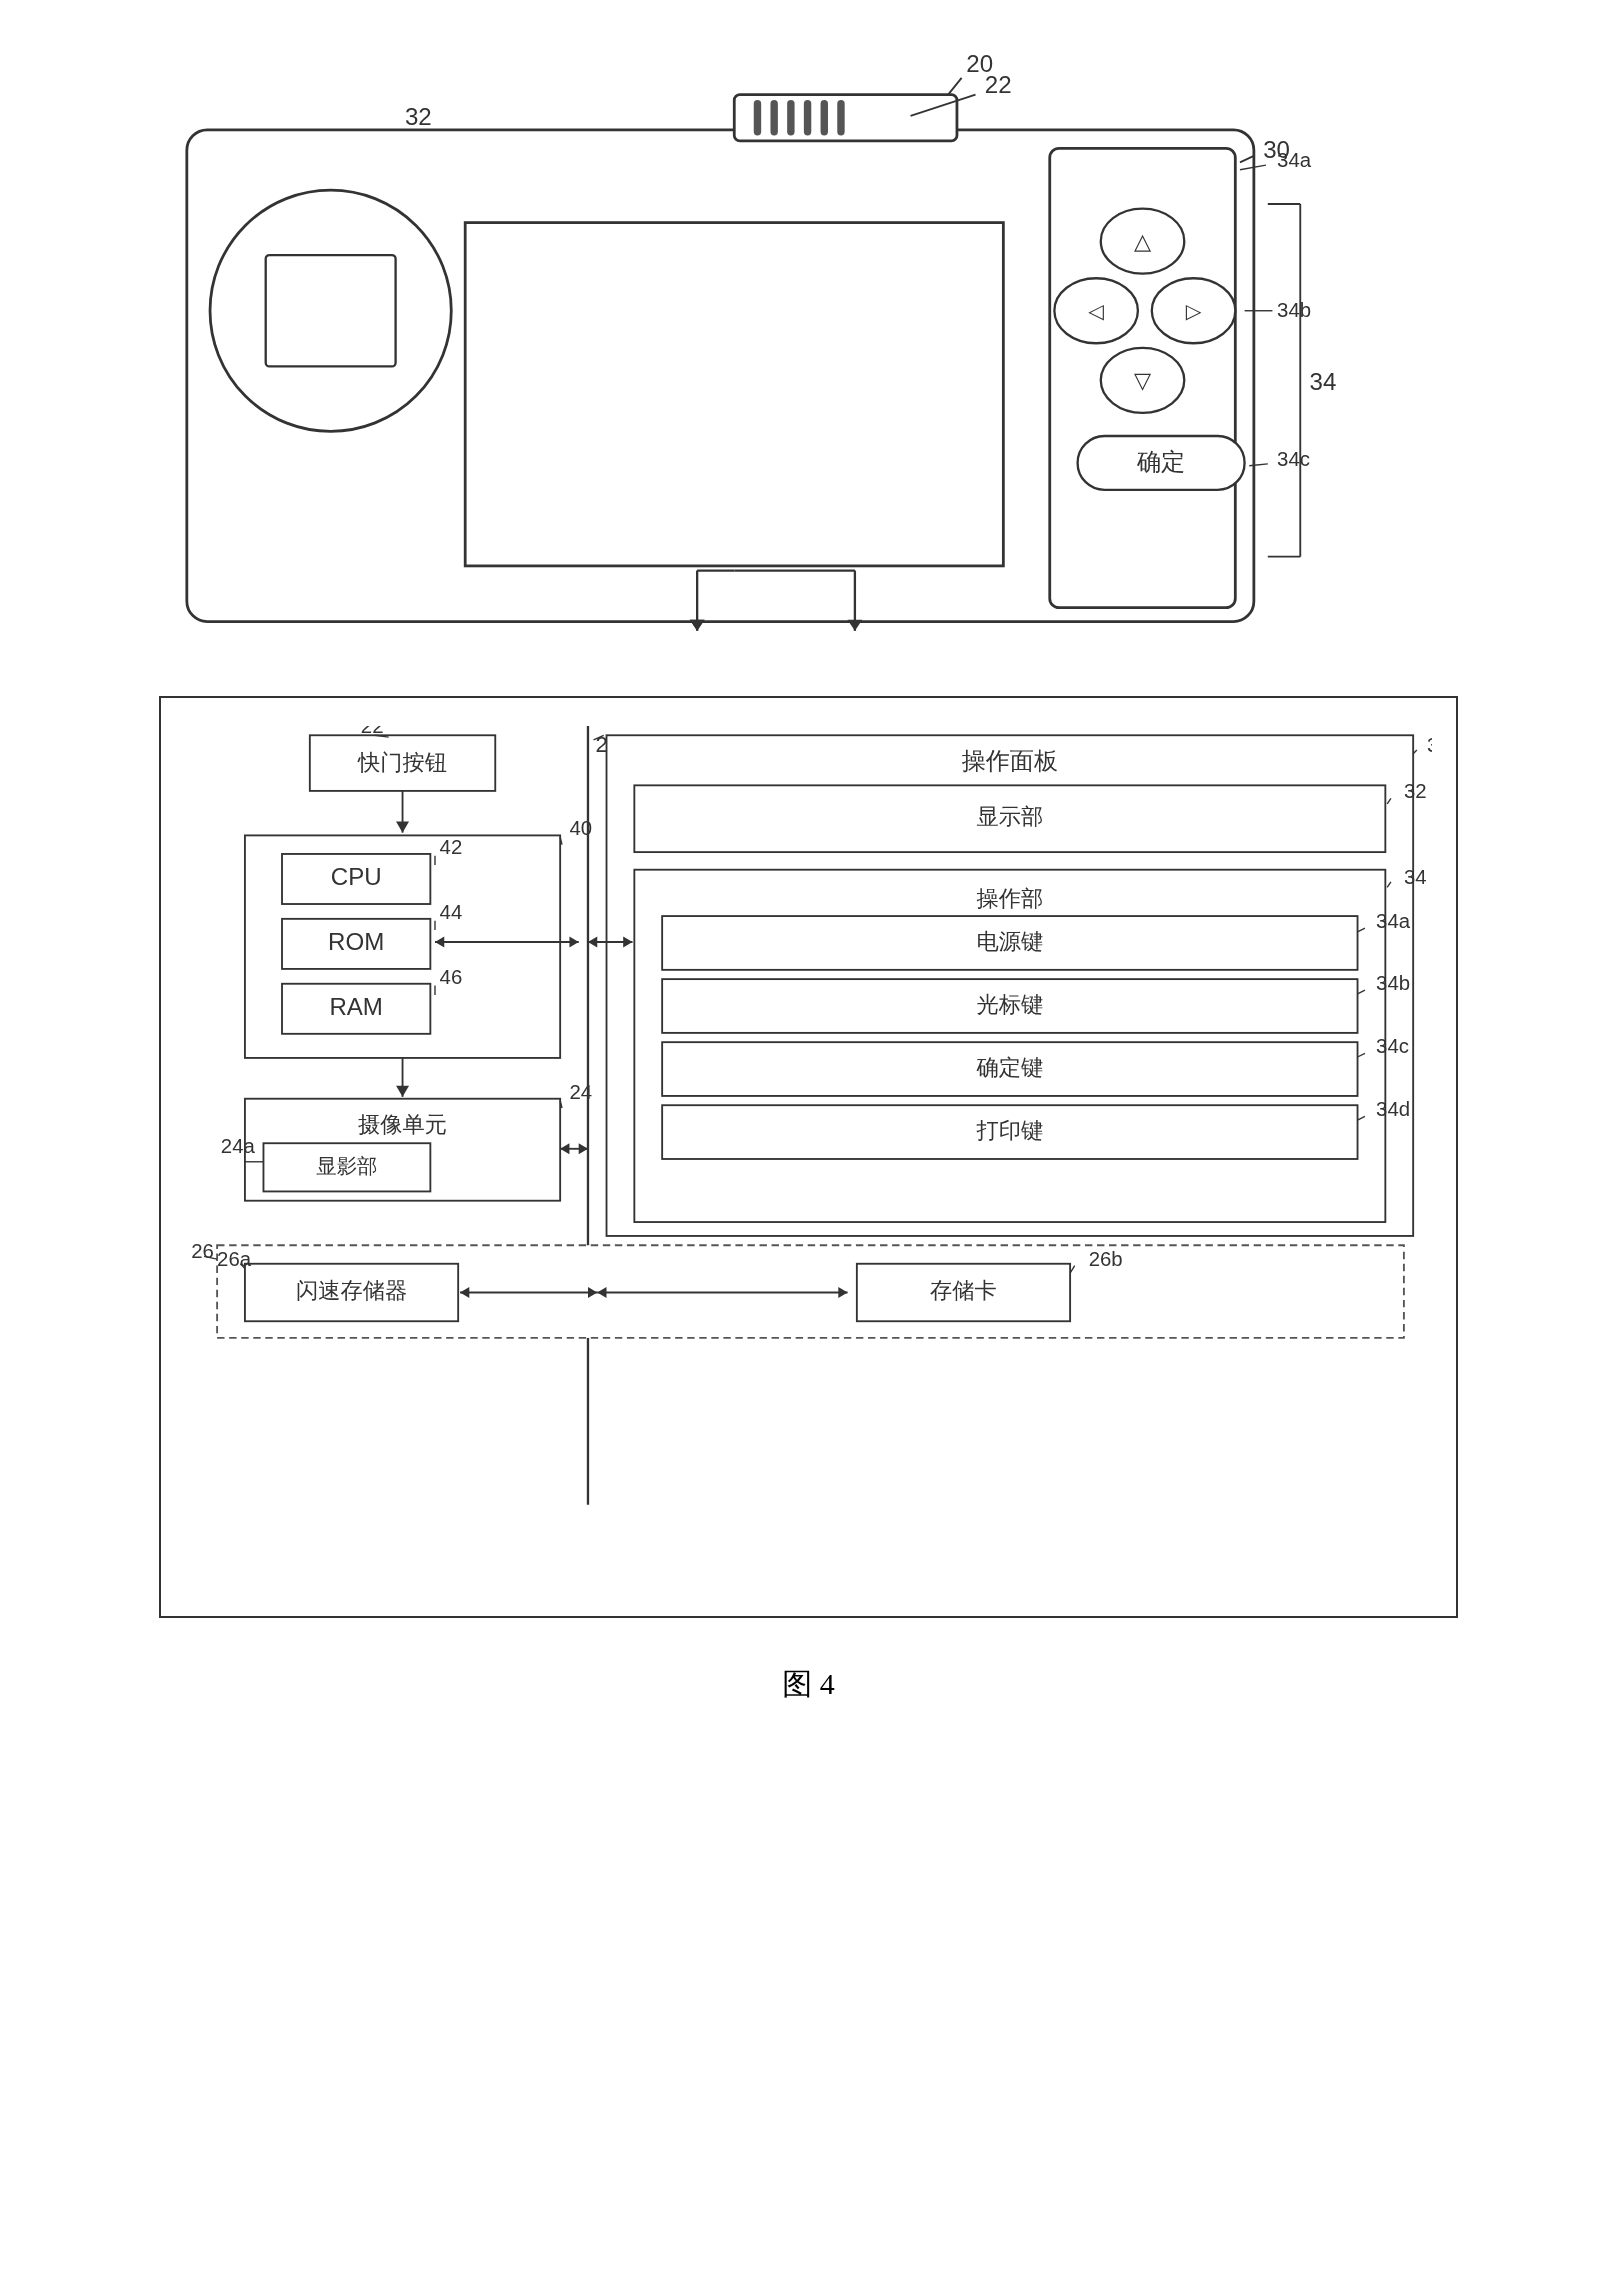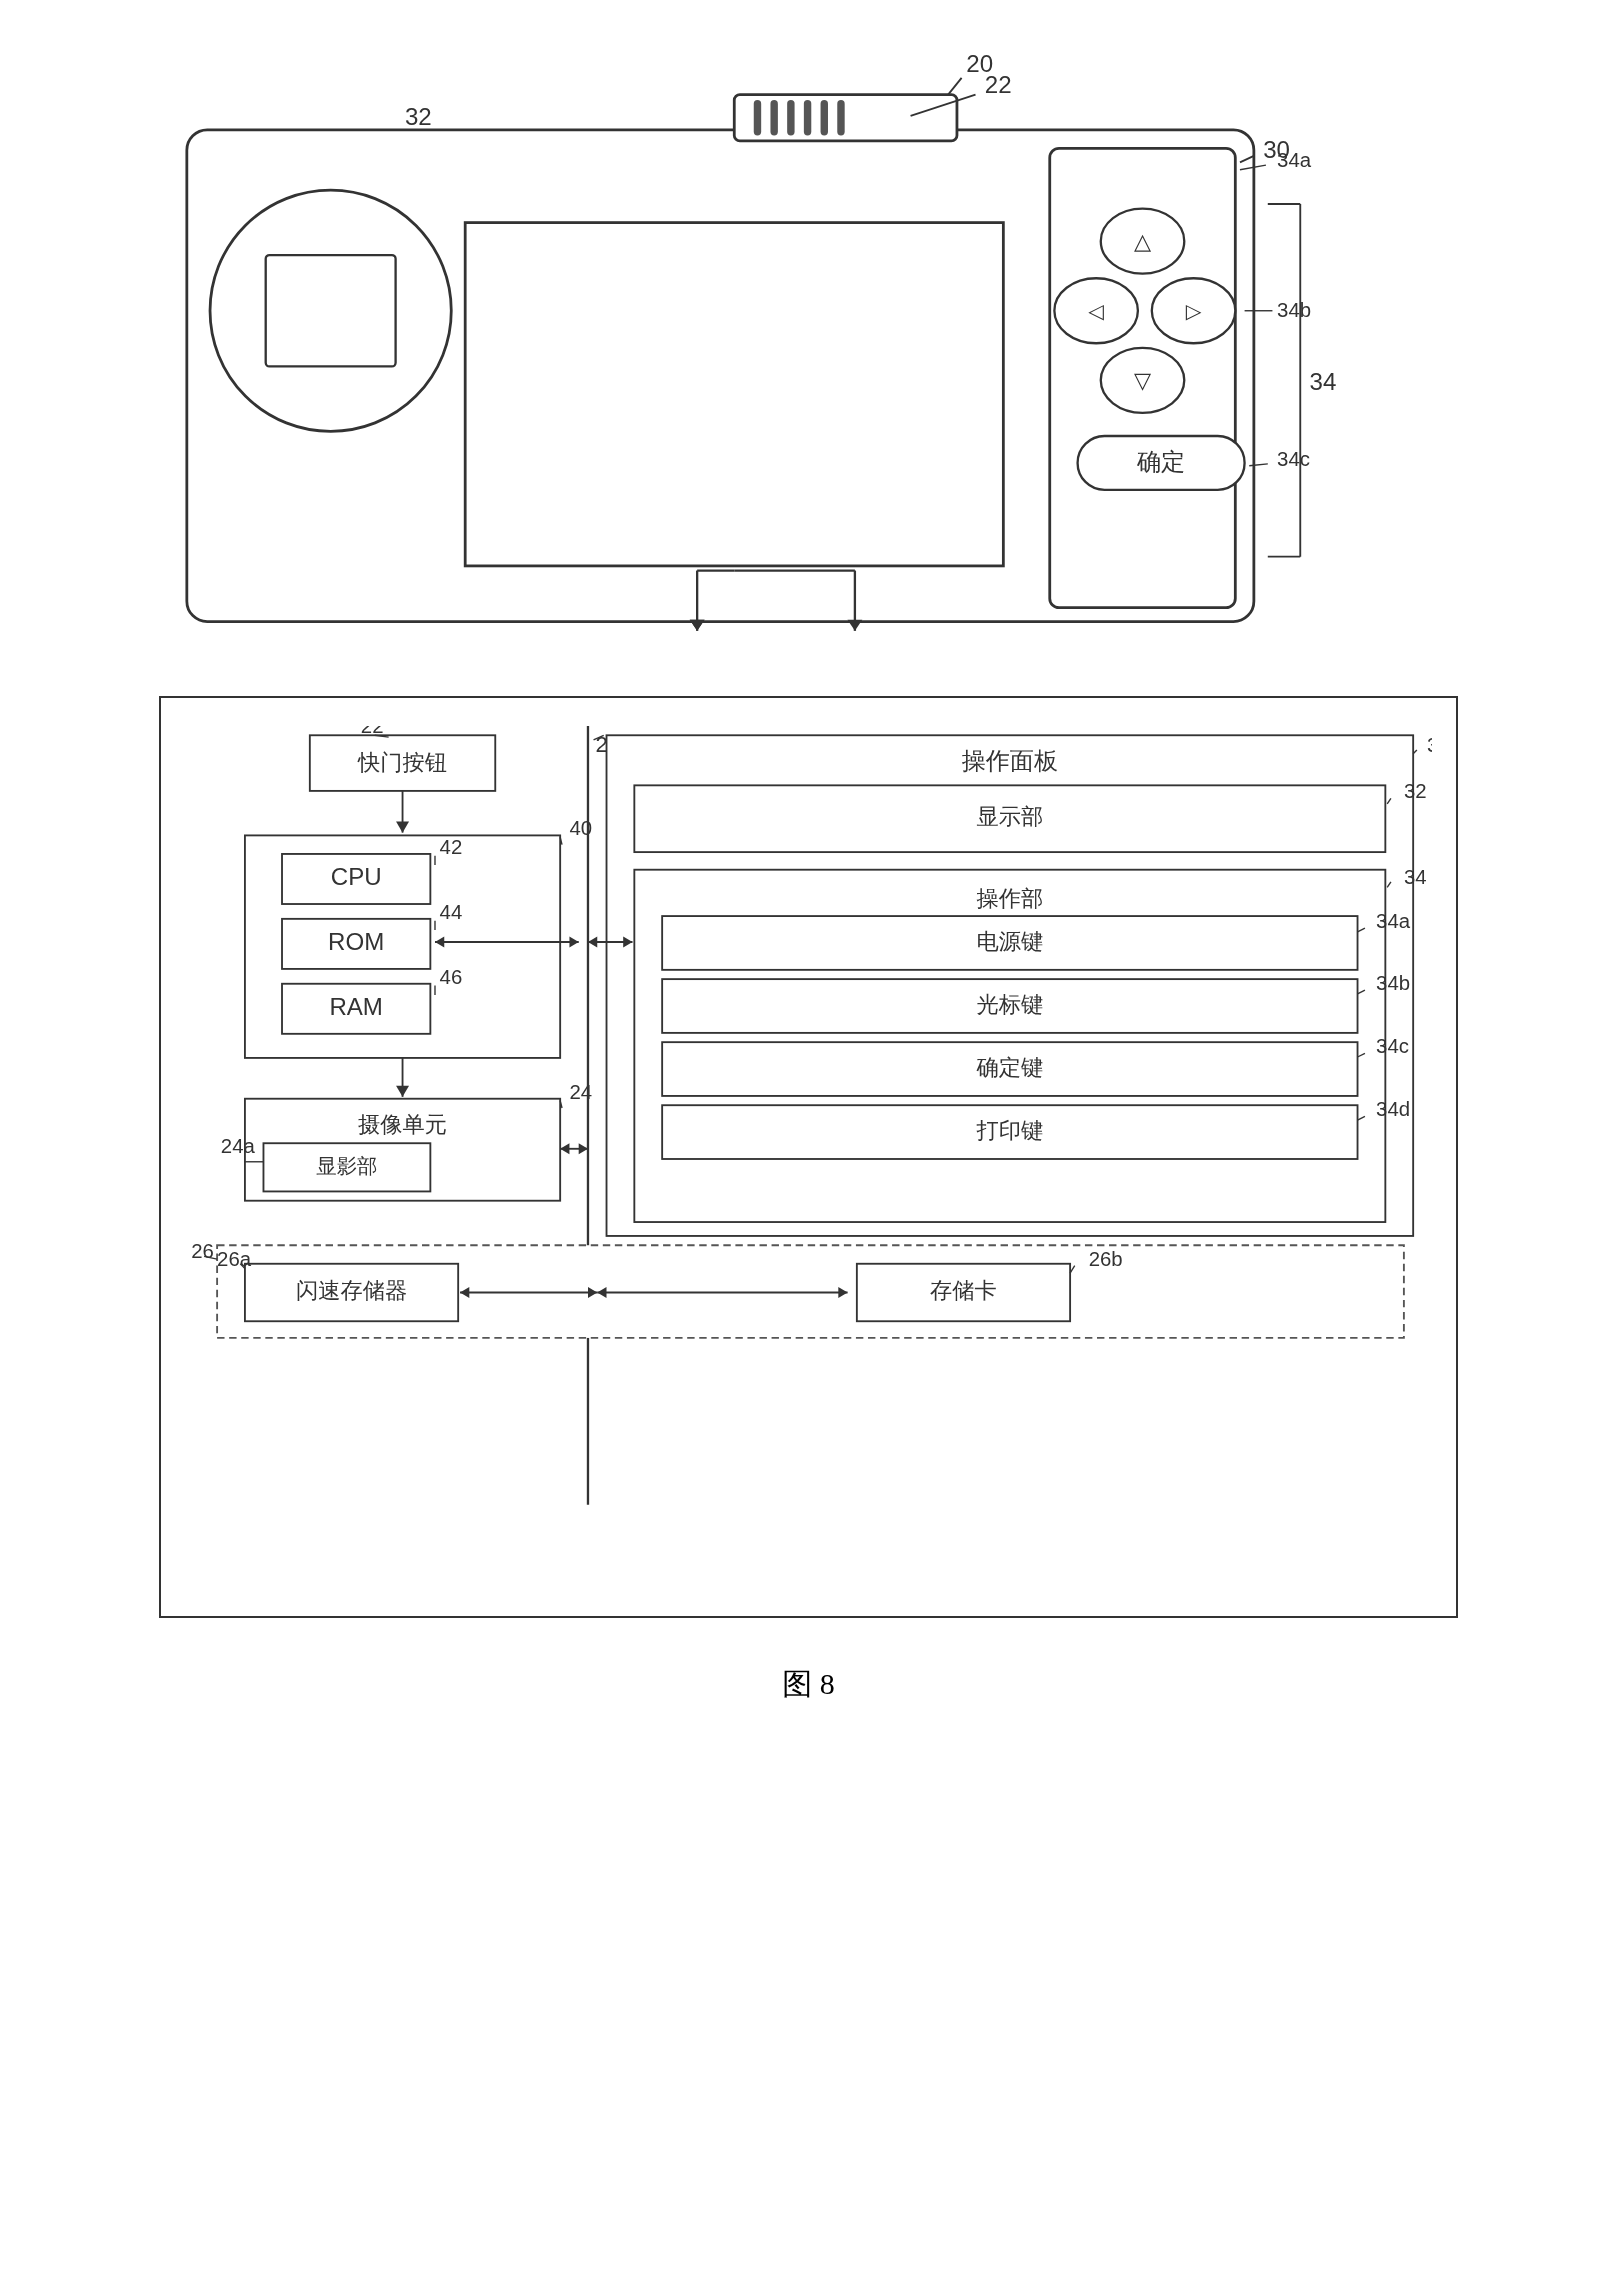--- a/index.html
+++ b/index.html
@@ -250,16 +250,16 @@
       <text x="1280" y="421" font-size="22" font-family="Arial" fill="#333">34d</text>
       <line x1="1268" y1="421" x2="1260" y2="425" stroke="#333" stroke-width="1.5"></line>
 
       <line x1="430" y1="233" x2="478" y2="233" stroke="#333" stroke-width="2"></line>
       <polygon points="430,233 440,227 440,239" fill="#333"></polygon>
       <polygon points="478,233 468,227 468,239" fill="#333"></polygon>
 
     </svg>
   </div>
 
-  <div class="fig-caption">图 8</div>
+  <div class="fig-caption">图 4</div>
 
 </div>
 
 
 </body></html>

